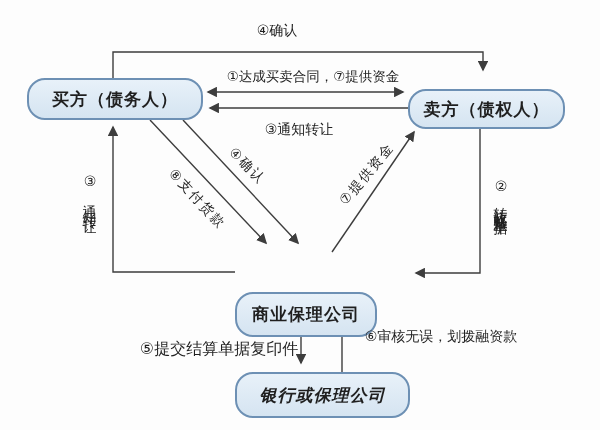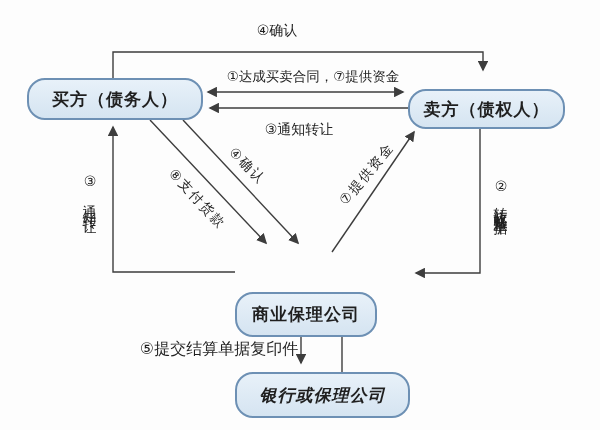--- a/index.html
+++ b/index.html
@@ -128,20 +128,21 @@
 
   <div class="node node-buyer">买方（债务人）</div>
   <div class="node node-seller">卖方（债权人）</div>
   <div class="node node-factor">商业保理公司</div>
   <div class="node node-bank">银行或保理公司</div>
 
   <div class="elabel lbl-confirm-top">④确认</div>
   <div class="elabel lbl-contract">①达成买卖合同，⑦提供资金</div>
   <div class="elabel lbl-notify-mid">③通知转让</div>
   <div class="elabel lbl-submit">⑤提交结算单据复印件</div>
+  <div class="elabel lbl-review">⑥审核无误，划拨融资款</div>
 
   <div class="v-label lbl-notify-left">③通知转让</div>
   <div class="v-label lbl-transfer-right">②转让应收账款单据</div>
 
   <div class="d-label lbl-pay-goods">⑧支付货款</div>
   <div class="d-label lbl-confirm-diag">④确认</div>
   <div class="d-label lbl-provide-funds">⑦提供资金</div>
 
 </div>
 

